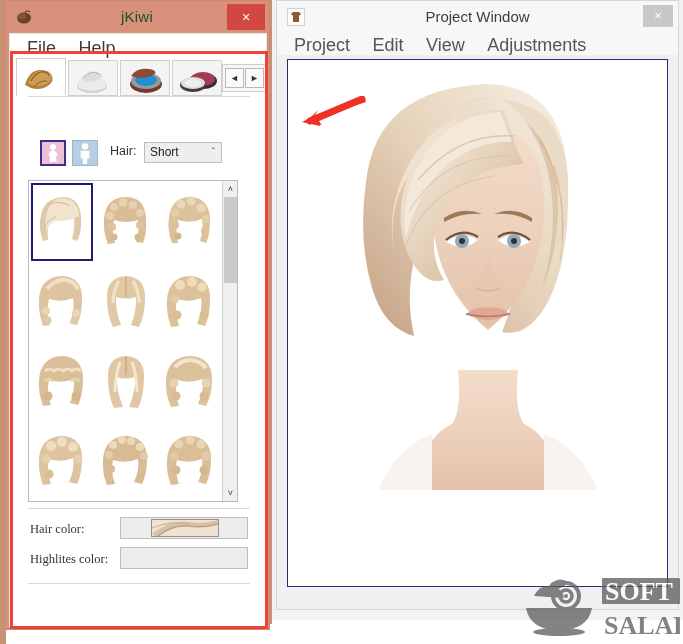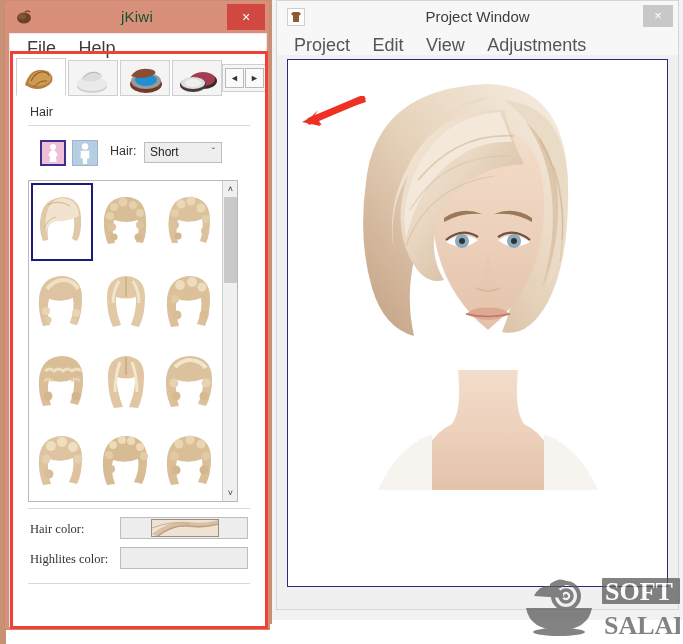--- a/index.html
+++ b/index.html
@@ -240,21 +240,20 @@
         </svg>
       </div>
 
       <div class="tabarrows">
         <div class="ab l">◄</div>
         <div class="ab r">►</div>
       </div>
     </div>
 
     <div id="pane">
-      <div id="pane-title">Hair</div>
       <div class="hr"></div>
 
       <div id="genderrow">
         <div class="gbtn f">
           <svg viewBox="0 0 22 22" width="100%" height="100%">
             <circle cx="11" cy="5" r="3" fill="#ffffff"></circle>
             <path d="M11 8 q-4 1 -4.5 6 l1.5 0 l-.5 6 l7 0 l-.5 -6 l1.5 0 q-.5 -5 -4.5 -6 z" fill="#ffffff"></path>
           </svg>
         </div>
         <div class="gbtn m">

